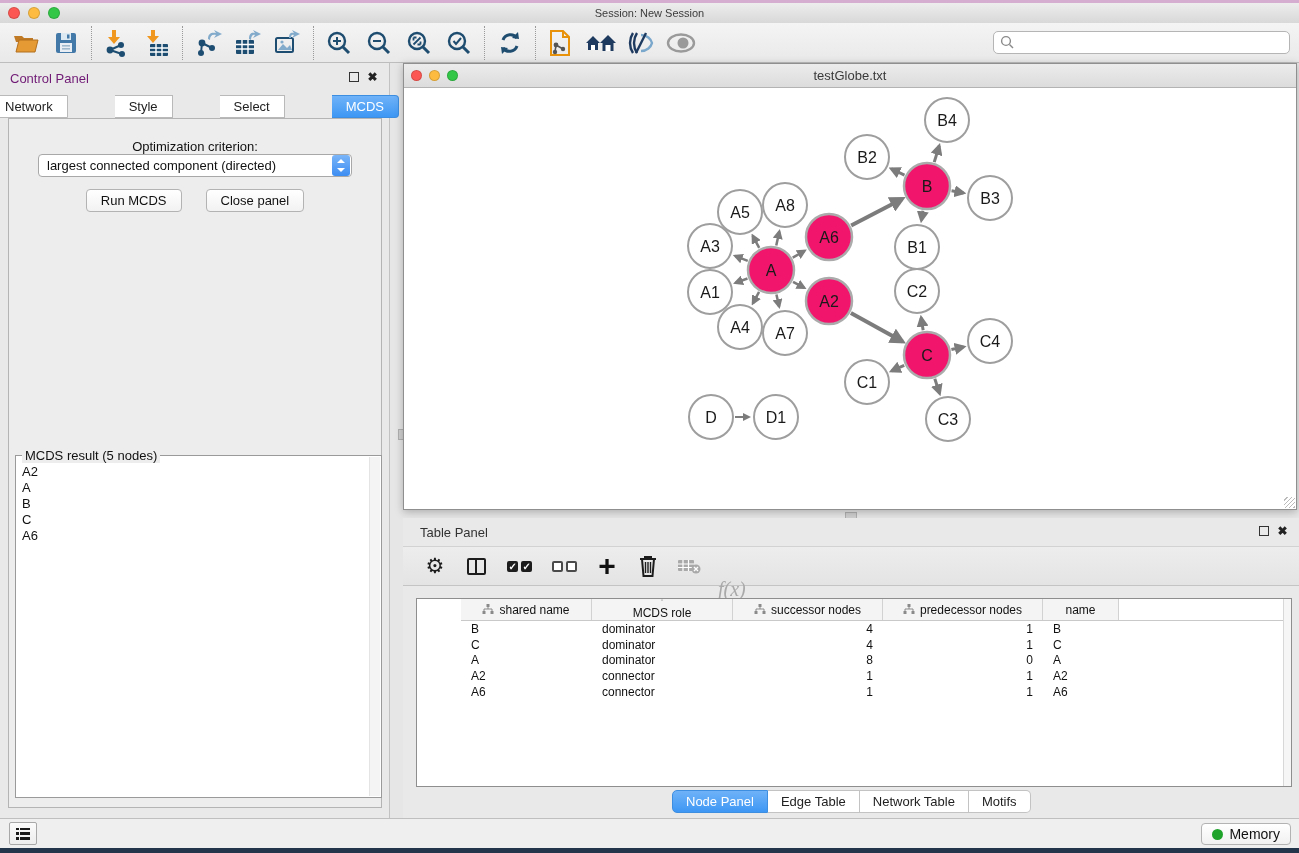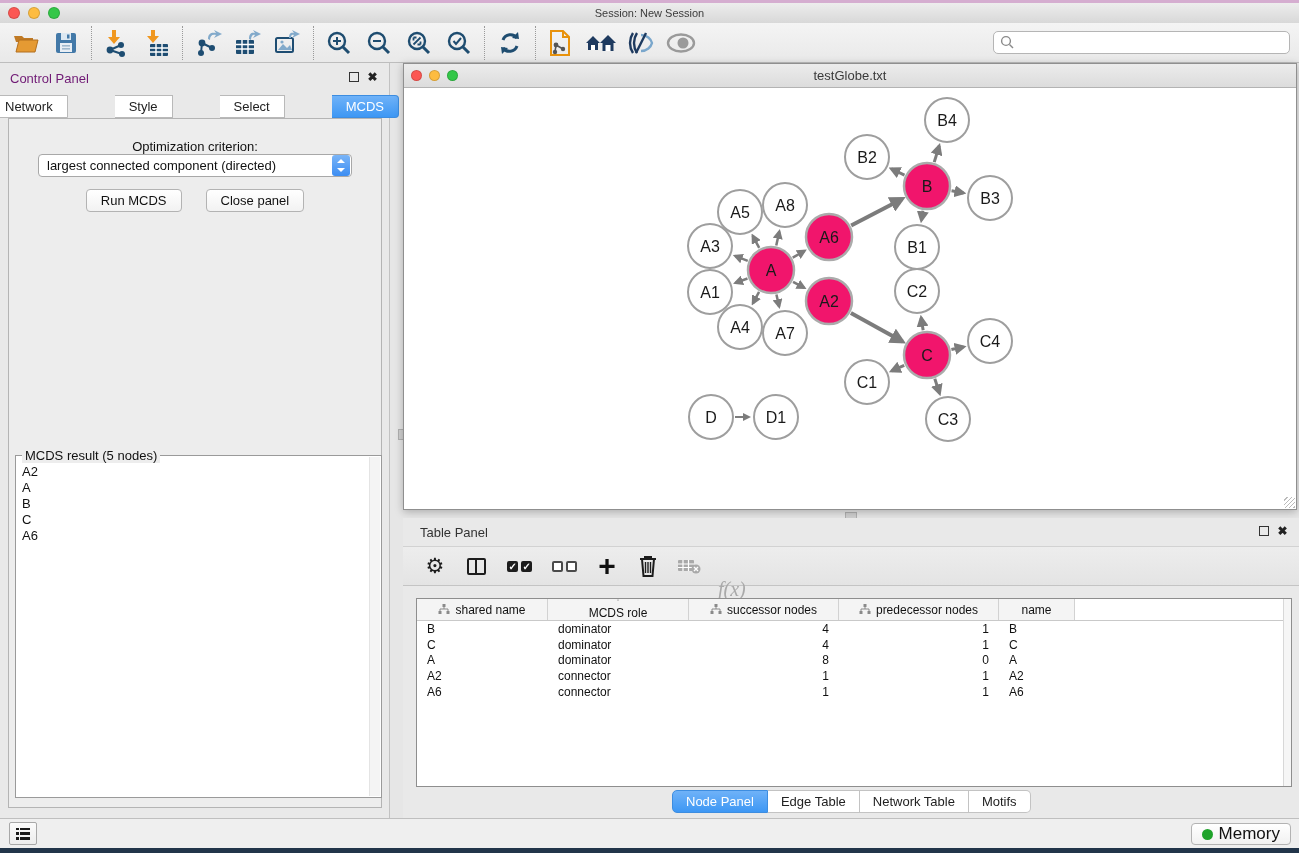--- a/index.html
+++ b/index.html
@@ -87,21 +87,21 @@
   .col-glyph { width:19px; height:17px; border:2.5px solid #1d1d1d; border-radius:2px; position:relative; }
   .col-glyph::after { content:""; position:absolute; left:6px; top:0; bottom:0; width:2.5px; background:#1d1d1d; }
   .cb { width:11px; height:11px; border:2px solid #1d1d1d; border-radius:2px; display:inline-block;
         margin:0 1.5px; position:relative; background:#1d1d1d; }
   .cb::after { content:"✓"; position:absolute; left:0px; top:-2px; font-size:10px; color:#fff; font-weight:bold; }
   .cb.empty { background:#fff; border-color:#4a4a4a; }
   .cb.empty::after { content:""; }
   .plus-glyph { font-size:30px; font-weight:bold; color:#111; line-height:24px; }
   .fx-glyph { font-family:"Liberation Serif",serif; font-style:italic; font-size:20px; color:#a9a9a9;margin-top:46px; }
   .node-table { position:absolute; left:13px; top:80px; width:876px; height:189px; background:#fff;
-                border:1px solid #8e8e8e; }
+                border:1px solid #8e8e8e;padding-left:44px; }
   .nt-header { display:flex; height:22px; border-bottom:1px solid #c9c9c9; }
   .nt-th { background:#f4f4f4; border-right:1px solid #d2d2d2; display:flex; align-items:center;
            justify-content:center; gap:5px; font-size:12px; color:#111; }
   .nt-row { display:flex; height:15.7px; align-items:center; }
   .nt-td { font-size:12px; color:#111; padding:0 10px; white-space:nowrap; }
   .nt-td.r { text-align:right; }
   .nt-scroll { position:absolute; right:0; top:0; bottom:0; width:8px; background:#f6f6f6; border-left:1px solid #d8d8d8; }
   .bottom-tabs { position:absolute; left:269px; top:272px; display:flex; }
   .bt-tab { font-size:13px; padding:3px 13px; background:#fff; border:1px solid #c3c3c3; border-left:none; color:#222; }
   .bt-tab:first-child { border-left:1px solid #c3c3c3; border-radius:5px 0 0 5px; }
@@ -111,21 +111,21 @@
   
   .statusbar { position:absolute; left:0; top:818px; width:1299px; height:30px; background:#efefef;
                border-top:1px solid #bfbfbf; display:flex; align-items:center; }
   .list-btn { width:28px; height:23px; margin-left:9px; background:linear-gradient(#fbfbfb,#ededed);
               border:1px solid #a8a8a8; border-radius:2px; display:flex; align-items:center; justify-content:center; }
   .list-glyph { width:14px; height:12px; display:flex; flex-direction:column; justify-content:space-between; }
   .list-glyph div { height:2.6px; background:#1a1a1a; position:relative; margin-left:4px; }
   .list-glyph div::before { content:""; position:absolute; left:-4px; top:0; width:2.6px; height:2.6px; background:#1a1a1a; }
   .memory-btn { position:absolute; right:8px; top:4px; height:22px; background:linear-gradient(#ffffff,#f1f1f1);
                 border:1px solid #b3b3b3; border-radius:4px; display:flex; align-items:center; gap:6px;
-                padding:0 10px; font-size:17px; color:#111; }
+                padding:0 10px; font-size:14px; color:#111; }
   .mem-dot { width:11px; height:11px; border-radius:50%; background:#1fa32b; }
   .bottom-strip { position:absolute; left:0; top:848px; width:1299px; height:5px; background:#22354a; }
 
   svg text { font-family:"Liberation Sans", sans-serif; }
 </style>
 </head>
 <body>
 
 <div class="top-strip"></div>
 <div class="titlebar">

